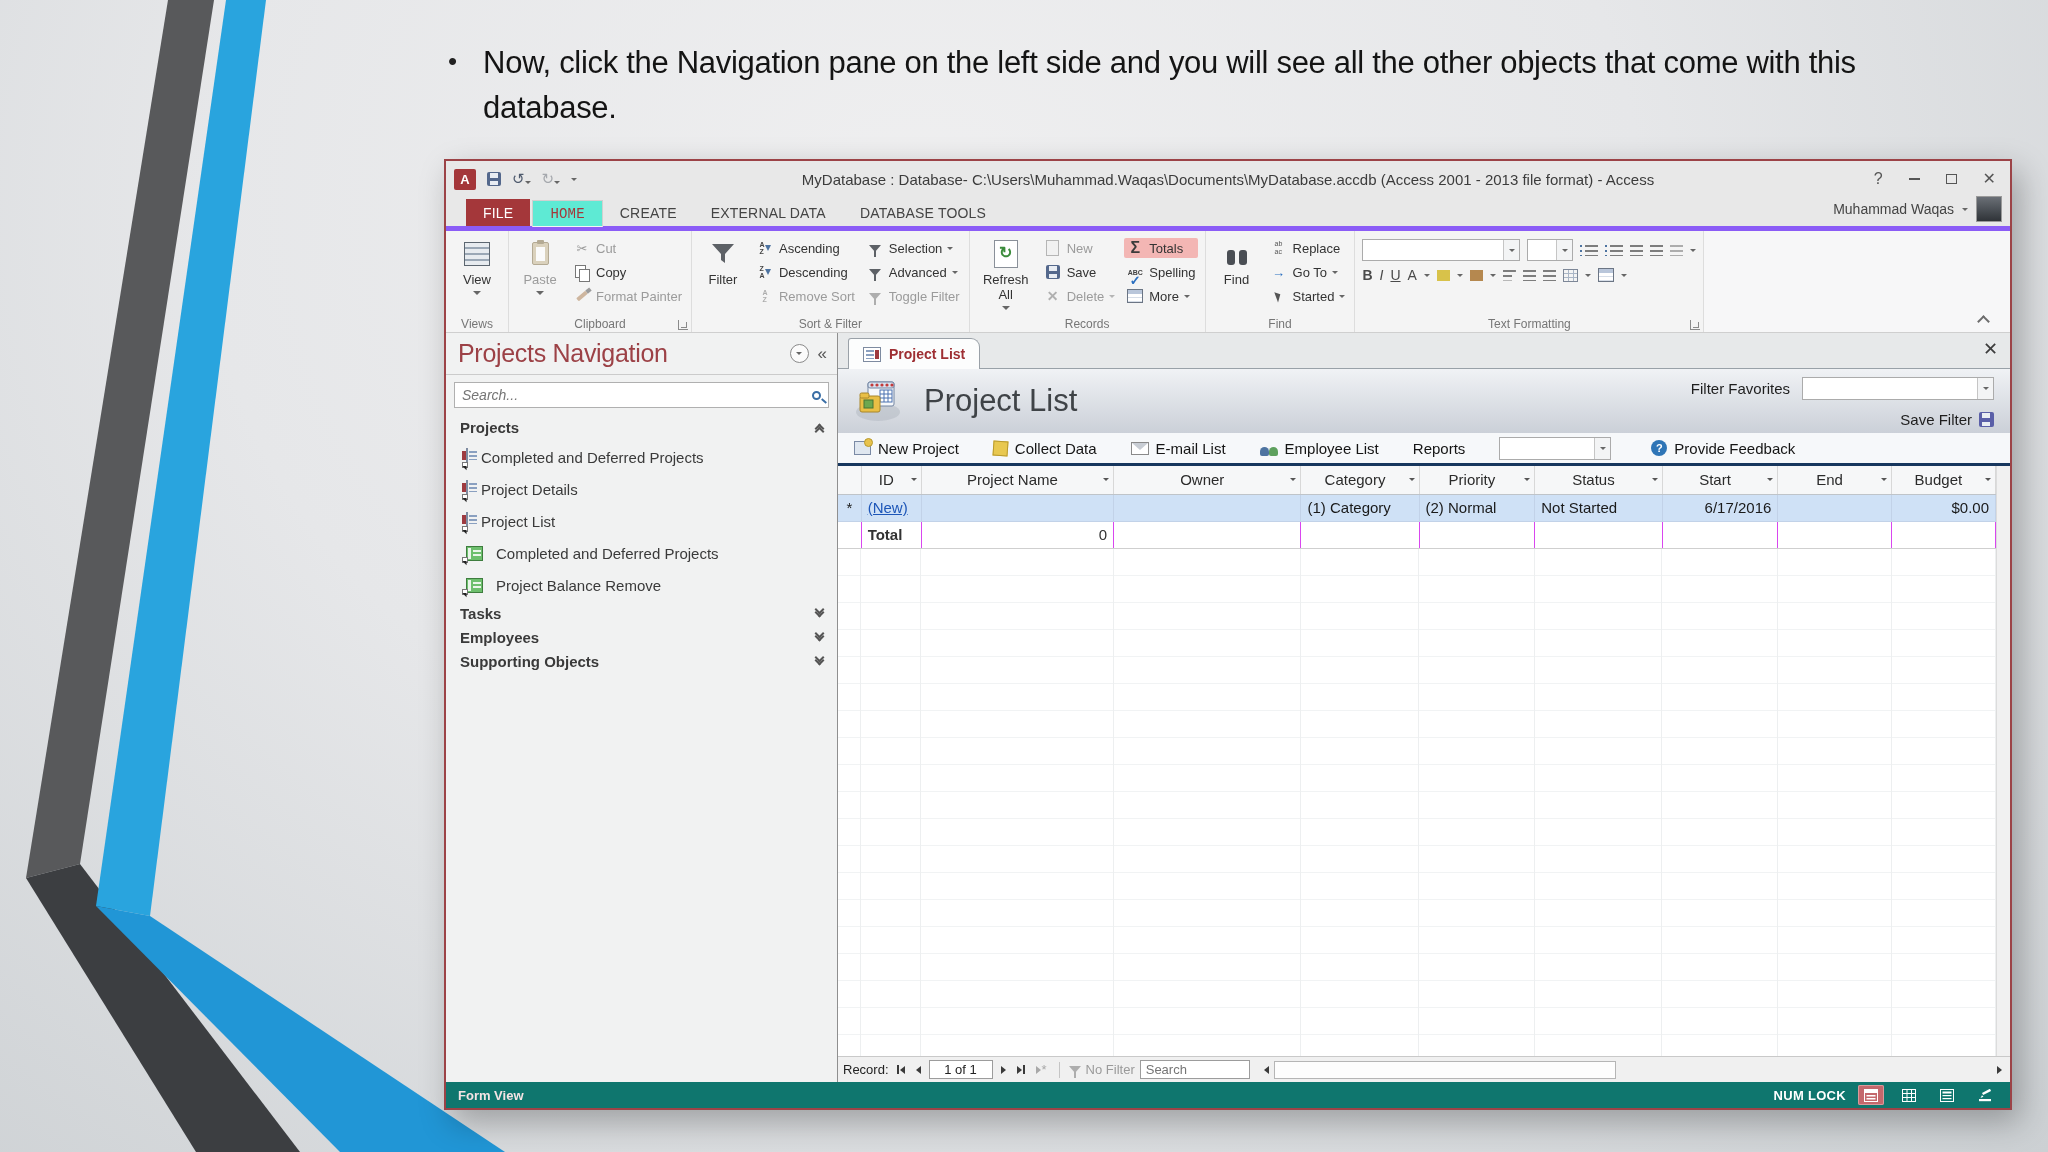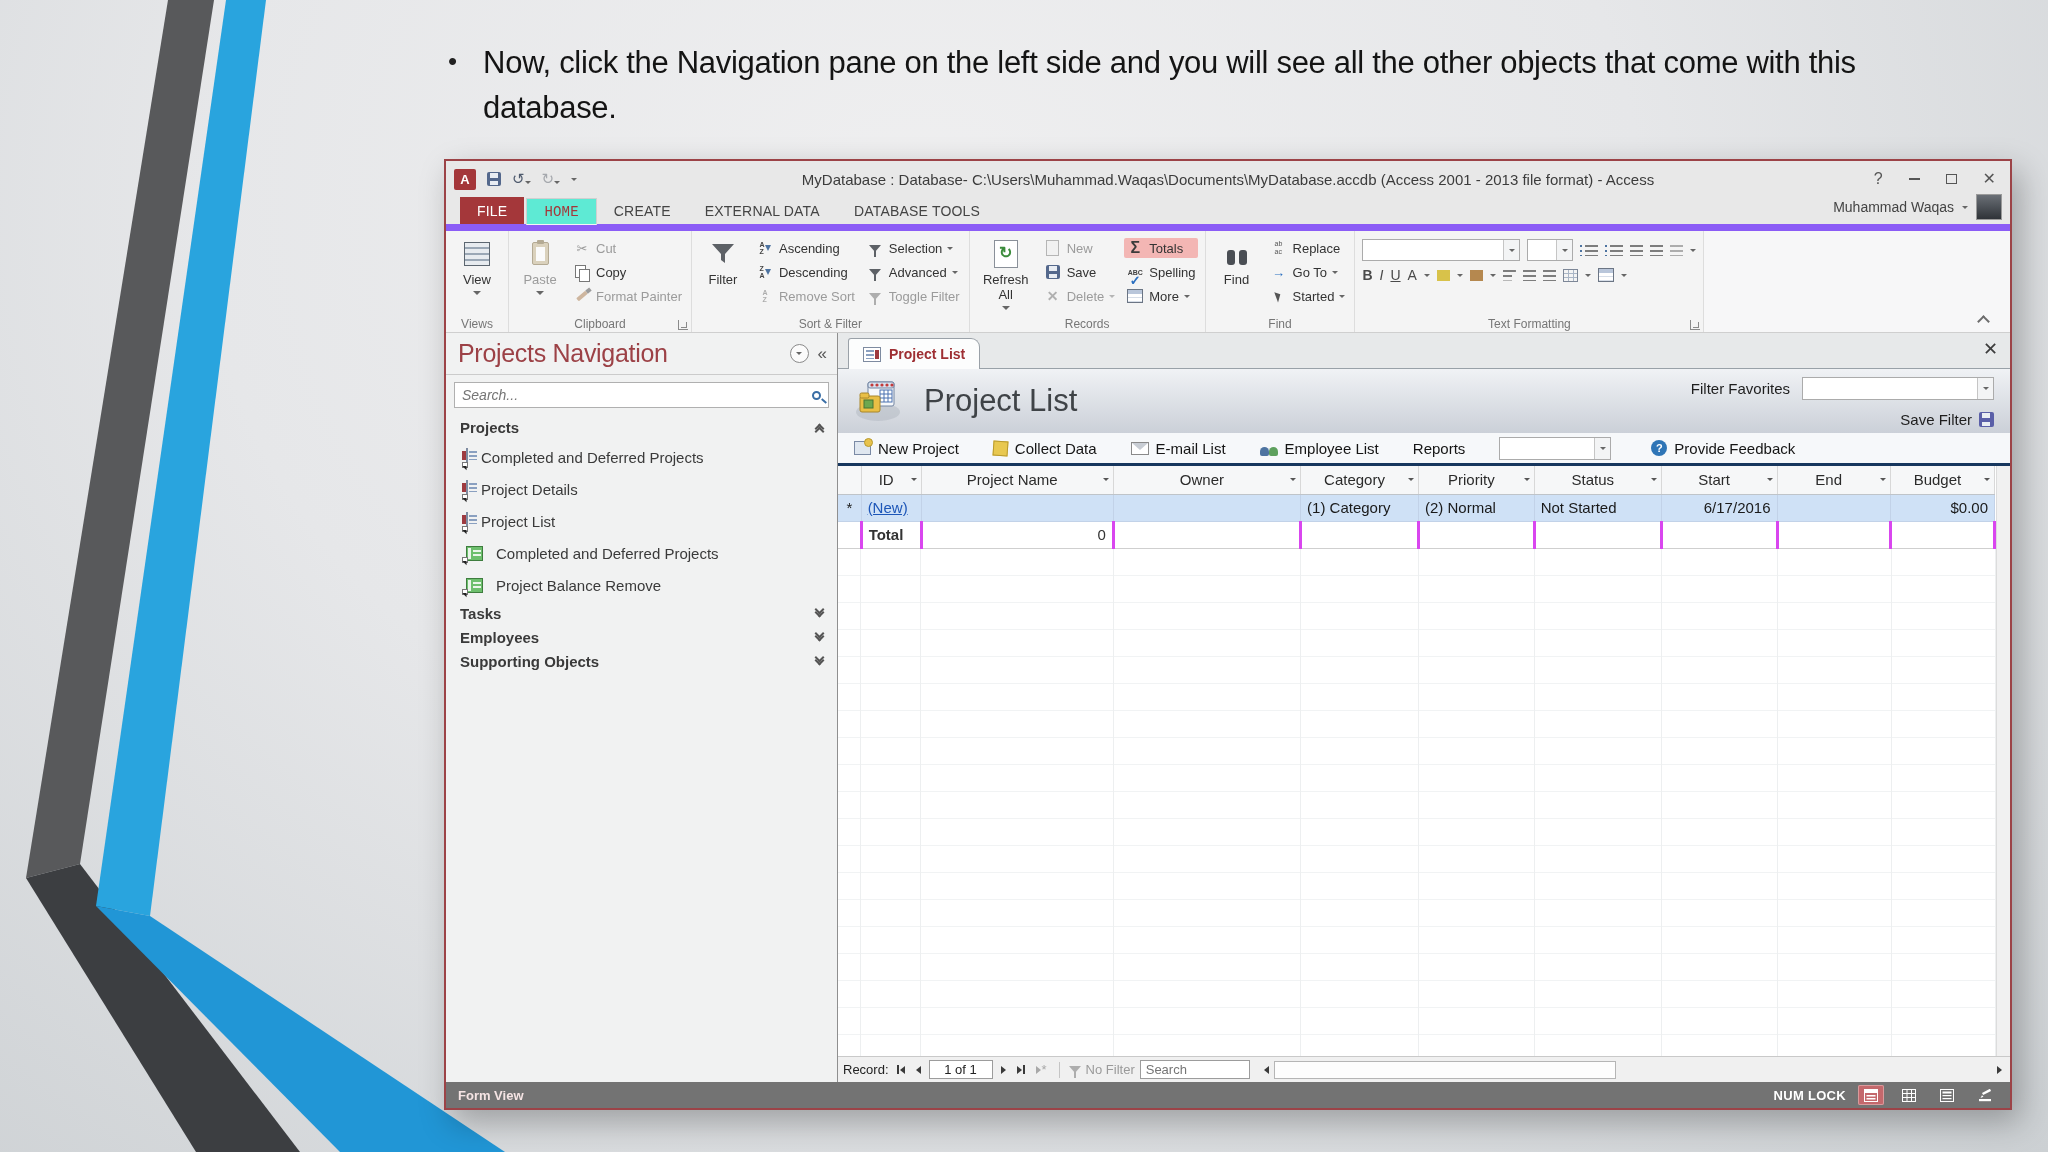--- a/index.html
+++ b/index.html
@@ -35,21 +35,21 @@
   .qat-glyph.dim { color:#a5a8ad; }
   .tri { width:0; height:0; border-left:4px solid transparent; border-right:4px solid transparent; border-top:4px solid #666; display:inline-block; }
   .tri.tiny { border-left-width:3px; border-right-width:3px; border-top-width:3px; }
   .win-title { position:absolute; left:0; right:0; text-align:center; font-size:15px; color:#3c3c3c; }
   .win-btns { margin-left:auto; display:flex; align-items:center; gap:26px; z-index:2; padding-right:6px; }
   .win-btn { font-size:16px; color:#555; line-height:1; }
   .max-box { width:11px; height:10px; border:1px solid #555; }
   .min-bar { width:11px; height:2px; background:#555; }
 
   
-  .tabrow { height:34px; display:flex; align-items:flex-end; background:#e8e8e8; padding-left:14px; border-bottom:7px solid #8b5cf6; flex:none; position:relative; }
+  .tabrow { height:34px; display:flex; align-items:flex-end; background:#e8e8e8; padding-left:20px; border-bottom:5px solid #8b5cf6; flex:none; position:relative; }
   .rtab { height:27px; padding:0 17px; display:flex; align-items:center; font-size:14px; color:#444; letter-spacing:.2px; }
   .rtab.file { background:#a4373a; color:#fff; margin-right:2px; }
   .rtab.active { background:#5eead4; color:#a4373a; border:1px solid #d0d0d0; border-bottom:1px solid #f4f4f4; margin-bottom:-1px;font-family:Liberation Mono, monospace; }
   .account { position:absolute; right:8px; bottom:4px; display:flex; align-items:center; gap:8px; font-size:14px; color:#444; }
   .avatar { width:26px; height:26px; background:linear-gradient(#6a6f76, #2f3338); border:1px solid #9a9a9a; }
 
   
   .ribbon { height:102px; display:flex; background:#f4f4f4; border-bottom:1px solid #cfcfcf; flex:none; }
   .rgroup { position:relative; border-right:1px solid #dddddd; padding:4px 7px 16px; display:flex; gap:7px; align-items:flex-start; height:100%; }
   .glabel { position:absolute; bottom:1px; left:0; right:0; text-align:center; font-size:12px; color:#767676; }
@@ -163,21 +163,21 @@
   .q-ic { width:16px; height:16px; border-radius:50%; background:#2e75b6; color:#fff; font-size:11px; font-weight:bold; display:flex; align-items:center; justify-content:center; }
 
   
   .table-wrap { flex:1; display:flex; min-height:0; }
   .grid { flex:1; display:flex; flex-direction:column; min-width:0; }
   table.acc { width:100%; border-collapse:collapse; table-layout:fixed; font-size:15px; }
   .acc th { height:28px; background:#f6f7f8; border-right:1px solid #d8d8d8; border-bottom:1px solid #bfc4c9; font-weight:normal; color:#2b2b2b; position:relative; text-align:center; padding:0 14px 0 4px; white-space:nowrap; overflow:hidden; }
   .acc th .tri { position:absolute; right:4px; top:12px; border-top-color:#555; }
   .acc td { height:27px; padding:0 6px; white-space:nowrap; overflow:hidden; }
   .row-new td { background:#cfe1f6; border-right:1px solid #c2d2e8; border-bottom:1px solid #c2d2e8; color:#1a1a1a; }
-  .row-total td { background:#fff; border-right:3px solid #d946ef; border-bottom:1px solid #cfcfcf; }
+  .row-total td { background:#fff; border-right:1px solid #d946ef; border-bottom:1px solid #cfcfcf; }
   .cell-right { text-align:right; }
   .new-link { color:#1d56b8; text-decoration:underline; }
   .sel-star { text-align:center; font-size:15px; color:#333; padding:0 !important; }
   .total-label { font-weight:bold; }
   .filler { flex:1; display:flex; background:repeating-linear-gradient(to bottom, #fff 0 26px, #f1f3f4 26px 27px); }
   .fcol { border-right:1px solid #edeff0; height:100%; }
   .vscroll { width:14px; flex:none; background:#f1f1f1; border-left:1px solid #dcdcdc; }
 
   
   .record-bar { height:26px; background:#f0f0f0; border-top:1px solid #c9c9c9; display:flex; align-items:center; padding:0 5px; font-size:13px; color:#222; gap:5px; flex:none; }
@@ -186,21 +186,21 @@
   .tr-r { width:0; height:0; border-left:5px solid #3a3a3a; border-top:4px solid transparent; border-bottom:4px solid transparent; } .tr-r.dim { border-left-color:#a8a8a8; }
   .vbar { width:2px; height:9px; background:#3a3a3a; }
   .pos-box { width:64px; height:19px; background:#fff; border:1px solid #9c9c9c; display:flex; align-items:center; justify-content:center; }
   .vsep { width:1px; height:16px; background:#c5c5c5; margin:0 4px; }
   .nofilter { display:flex; align-items:center; gap:5px; color:#9a9a9a; }
   .search-input { width:110px; height:19px; border:1px solid #9c9c9c; background:#fff; padding:0 5px; font-size:13px; font-family:"Liberation Sans",sans-serif; outline:none; color:#222; }
   .hscroll { flex:1; display:flex; align-items:center; gap:2px; padding-left:6px; }
   .hs-thumb { width:46%; height:18px; background:#fdfdfd; border:1px solid #b5b5b5; }
 
   
-  .statusbar { height:26px; background:#737373; display:flex; align-items:center; padding:0 12px; flex:none; }
+  .statusbar { height:26px; background:#0f766e; display:flex; align-items:center; padding:0 12px; flex:none; }
   .sb-left { font-size:13px; color:#f5e4e4; font-weight:bold; }
   .sb-right { margin-left:auto; display:flex; align-items:center; gap:12px; }
   .numlock { font-size:13px; color:#fff; font-weight:bold; letter-spacing:.3px; }
   .svbox { width:26px; height:20px; display:flex; align-items:center; justify-content:center; border-radius:2px; }
   .svbox.active { background:#c4686c; box-shadow:inset 0 0 0 1px #d99a9c; }
   .svg-w { display:block; }
 </style>
 </head>
 <body>
 

